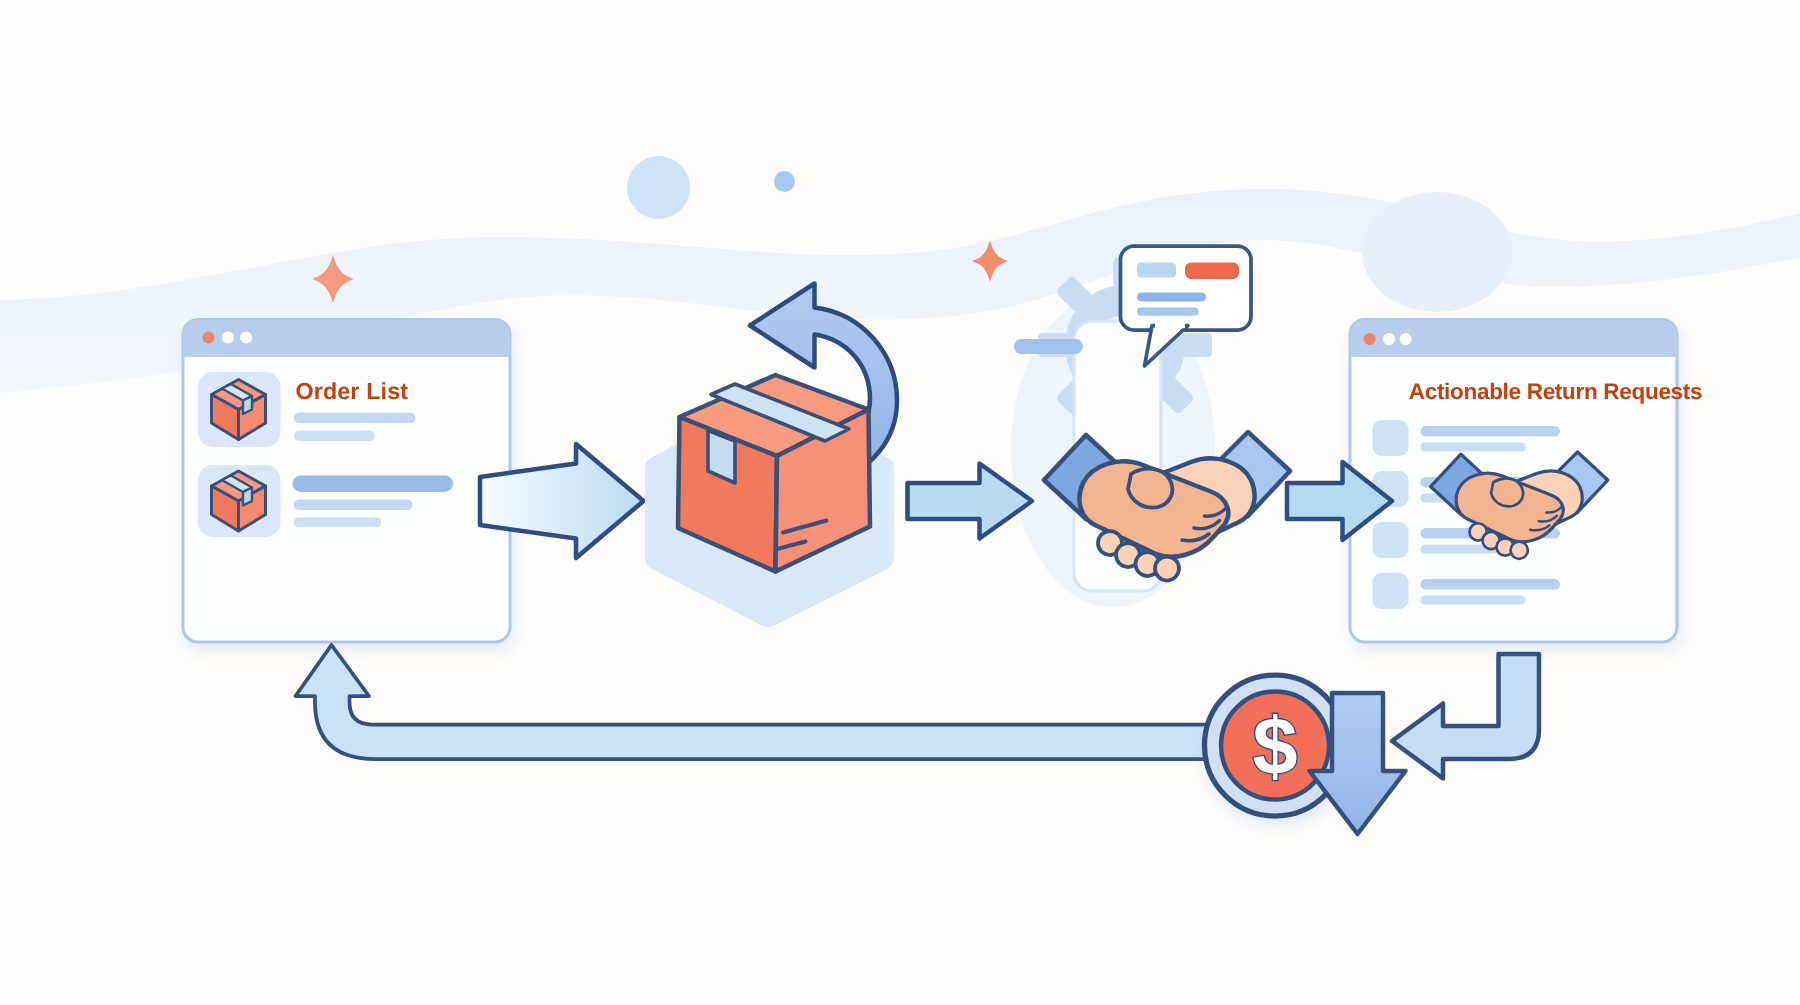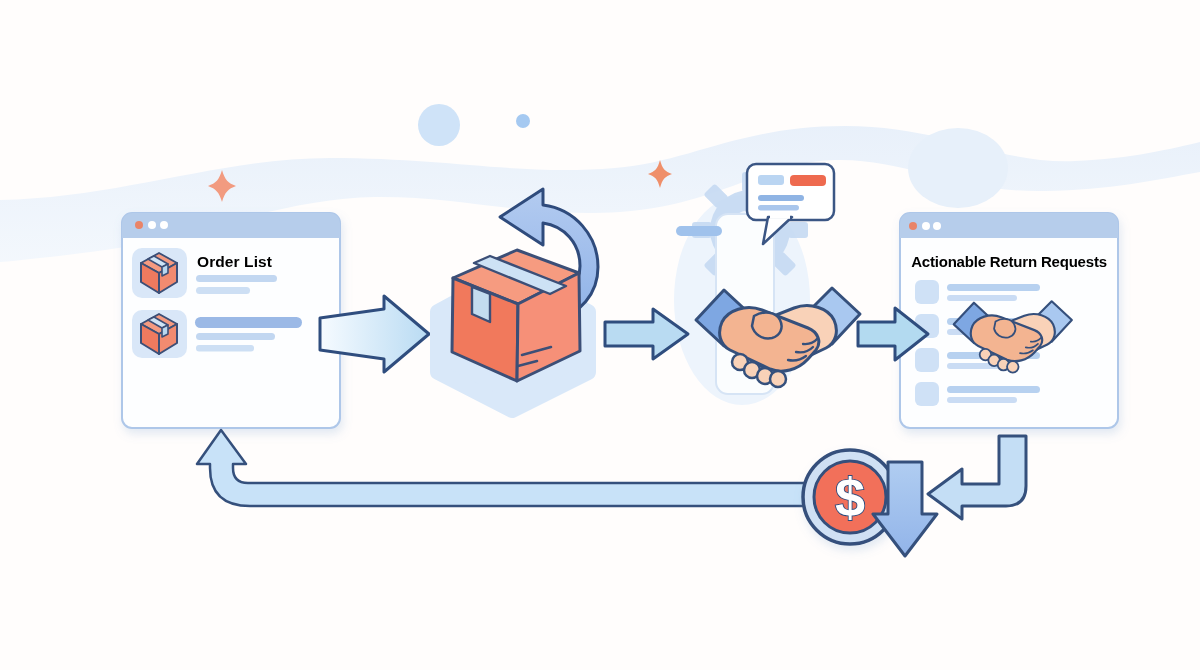--- a/index.html
+++ b/index.html
@@ -1,20 +1,20 @@
 <!DOCTYPE html>
 <html><head>
 <meta charset="utf-8">
 <style>
   html,body{margin:0;padding:0;background:#ffffff;font-family:"Liberation Sans",sans-serif;}
   #canvas{position:relative;width:1200px;height:670px;overflow:hidden;background:#fffdfc;}
   #art{position:absolute;left:0;top:0;}
-  .win-title{position:absolute;font-weight:bold;color:#000000;white-space:nowrap;}
+  .win-title{position:absolute;font-weight:bold;color:#c2410c;white-space:nowrap;}
   #order-title{left:197px;top:253px;font-size:15.5px;letter-spacing:.1px;}
-  #requests-title{left:900px;top:253px;width:218px;text-align:center;font-size:15px;letter-spacing:-0.2px;}
+  #requests-title{left:900px;top:253px;width:218px;text-align:center;font-size:15px;letter-spacing:-0.2px;padding-left:28px;}
 </style>
 </head>
 <body>
 
 <div id="canvas">
 <svg id="art" width="1200" height="670" viewBox="0 0 1200 670">
   <defs>
     <linearGradient id="gradWave" x1="0" y1="0" x2="0" y2="1">
       <stop offset="0" stop-color="#e6effa"></stop>
           <stop offset="1" stop-color="#f2f7fd"></stop>

